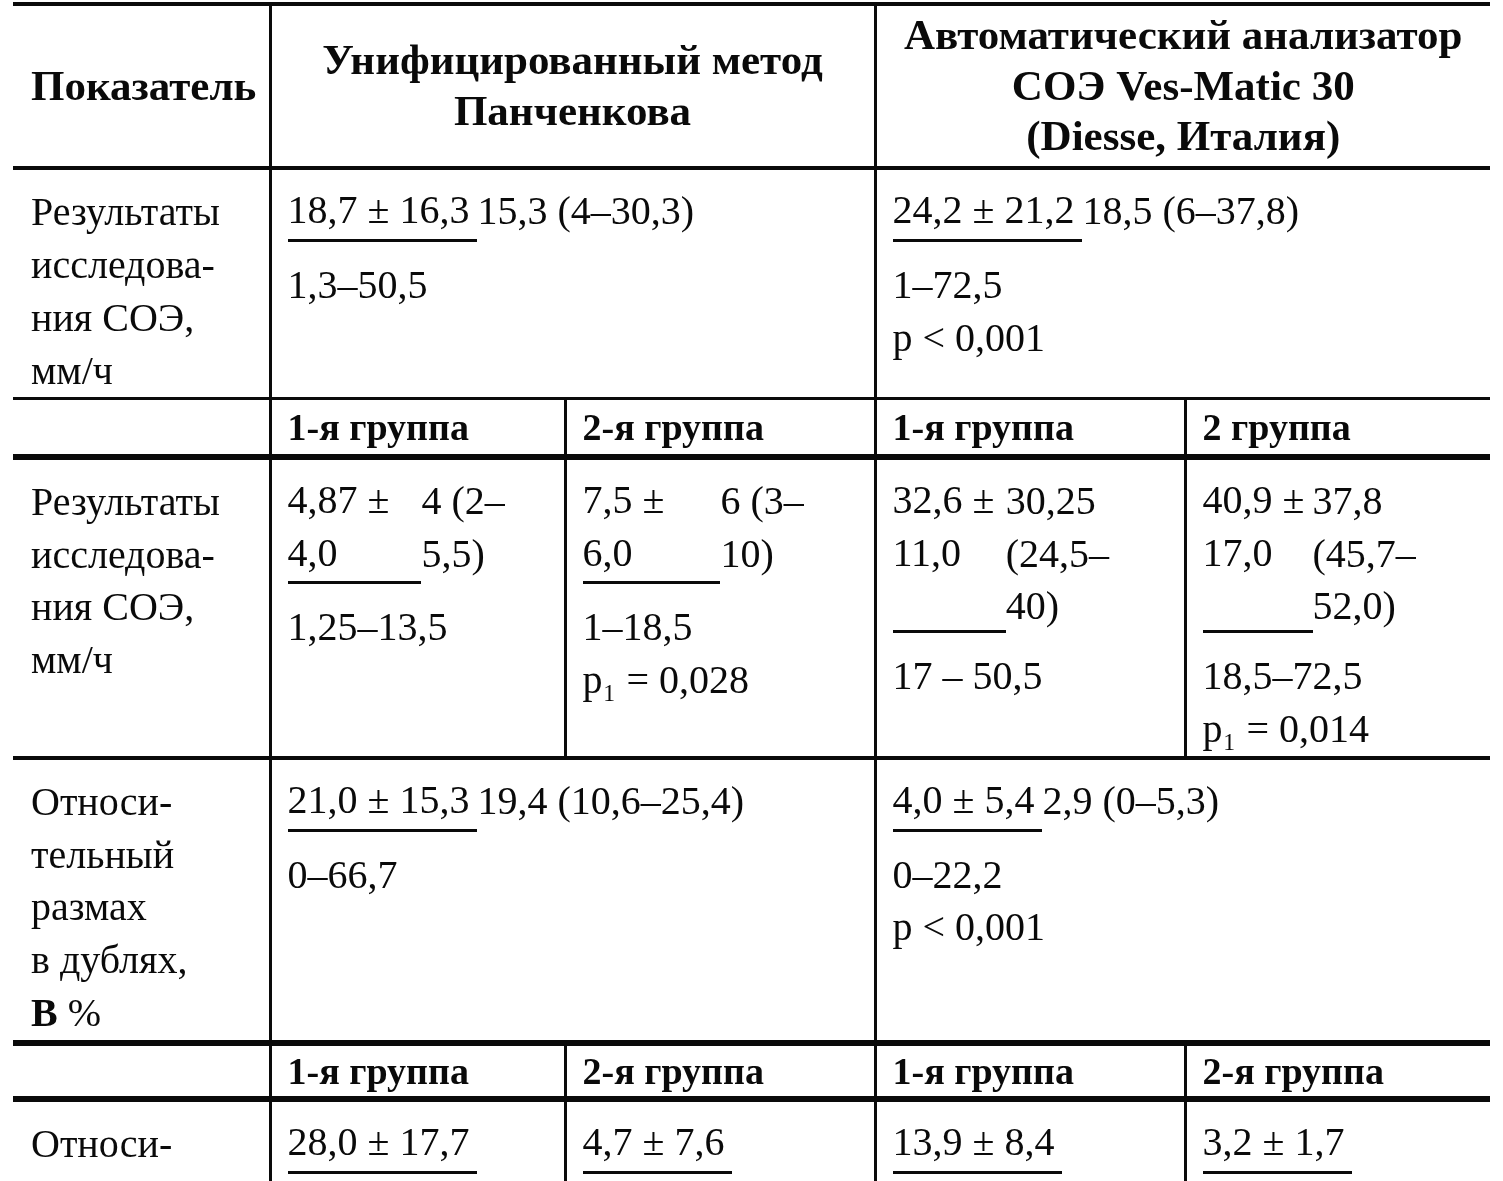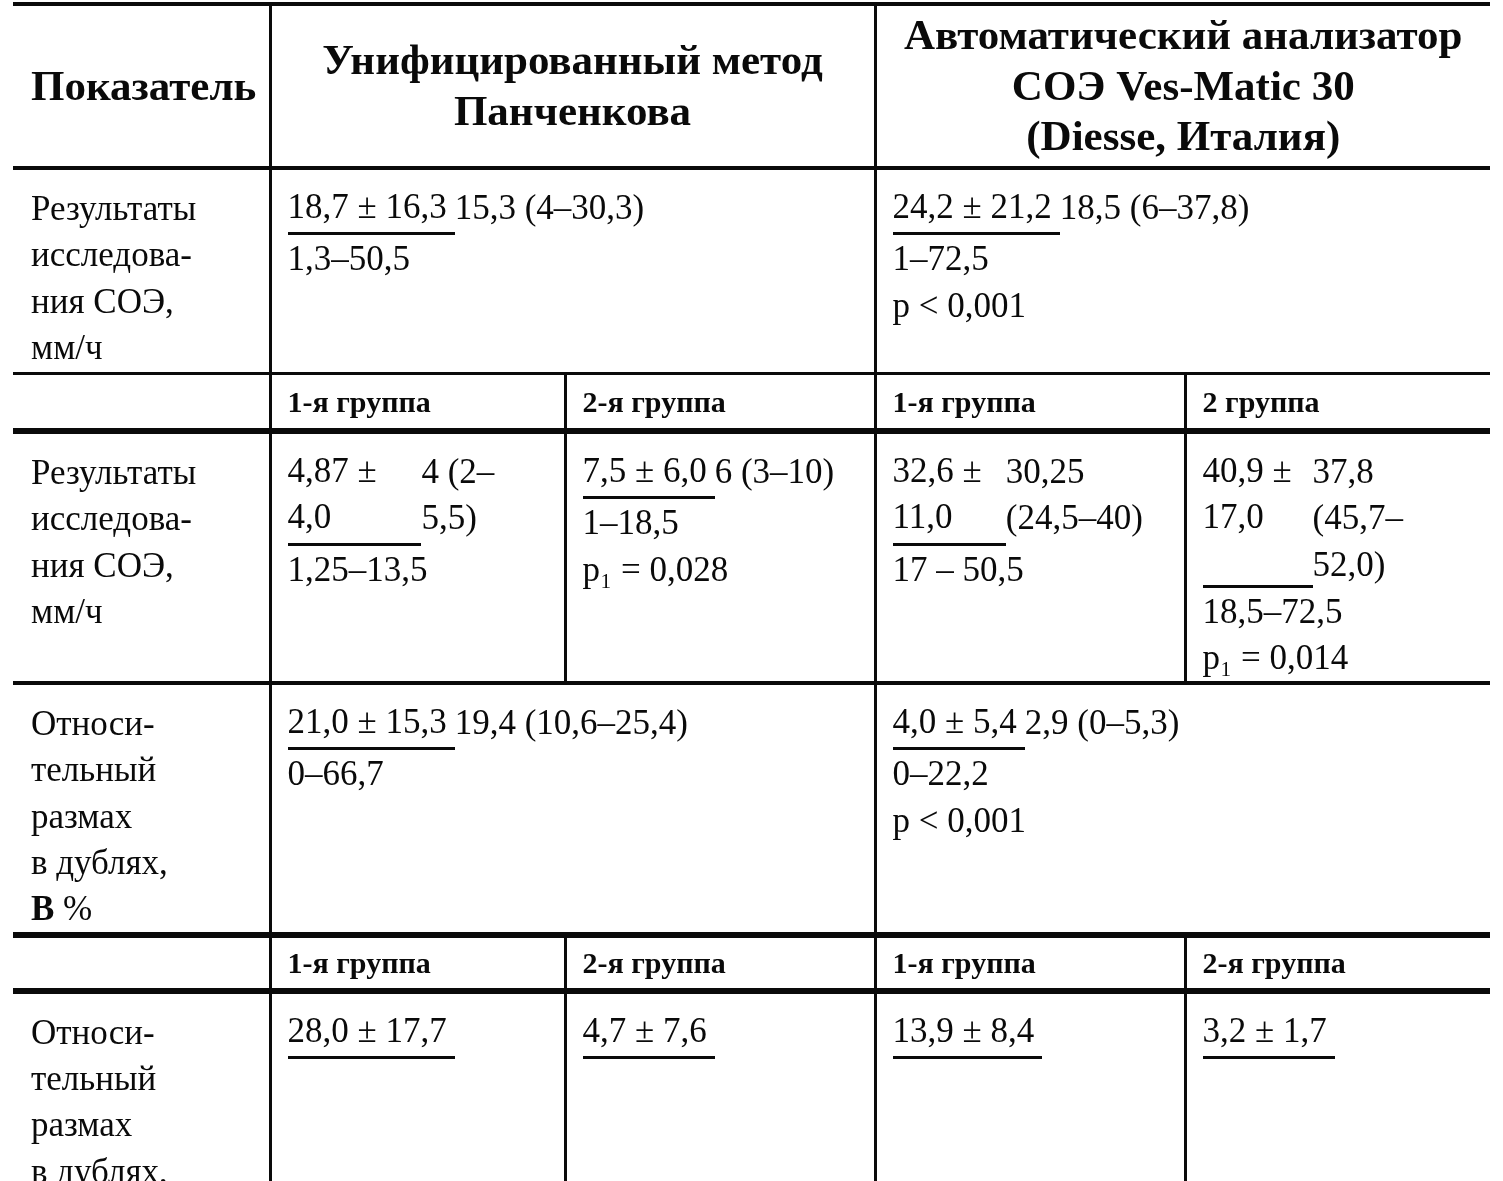--- a/index.html
+++ b/index.html
@@ -18,21 +18,21 @@
   table.sed-table {
     border-collapse: collapse;
     table-layout: fixed;
     width: 1477px;
     margin: 2px 13px 0 13px;
     border-top: 4px solid #0a0a0a;
   }
   td {
     vertical-align: top;
     padding: 0;
-    font-size: 35px;
+    font-size: 40px;
     line-height: 1.32;
     overflow: hidden;
   }
   
   .vl { border-left: 3px solid #0a0a0a; }
   
   tr.hb-thin  > td { border-bottom: 3px solid #0a0a0a; }
   tr.hb-med   > td { border-bottom: 4px solid #0a0a0a; }
   tr.hb-thick > td { border-bottom: 6px solid #0a0a0a; }
 
@@ -44,21 +44,21 @@
     line-height: 1.18;
   }
   .head-indicator { padding-left: 18px; }
   .head-center { text-align: center; padding: 4px 8px; }
 
   
   tr.groups > td {
     vertical-align: middle;
     font-weight: bold;
     padding-left: 16px;
-    font-size: 30px;
+    font-size: 38px;
   }
 
   
   .label-cell {
     padding: 16px 6px 0 18px;
   }
   
   .val-cell {
     padding: 14px 6px 0 16px;
   }
@@ -74,21 +74,21 @@
   .frac .ftop {
     border-bottom: 3px solid #0a0a0a;
     padding-right: 8px;
     padding-bottom: 2px;
   }
   .frac .fbot {
     padding-right: 22px;
     padding-top: 1px;
   }
   .extra {
-    margin-top: 1px;
+    margin-top: 17px;
   }
   .boldcap { font-weight: bold; }
 </style>
 </head>
 <body>
 
 <table class="sed-table">
   <colgroup>
     <col style="width:257px">
     <col style="width:295px">

